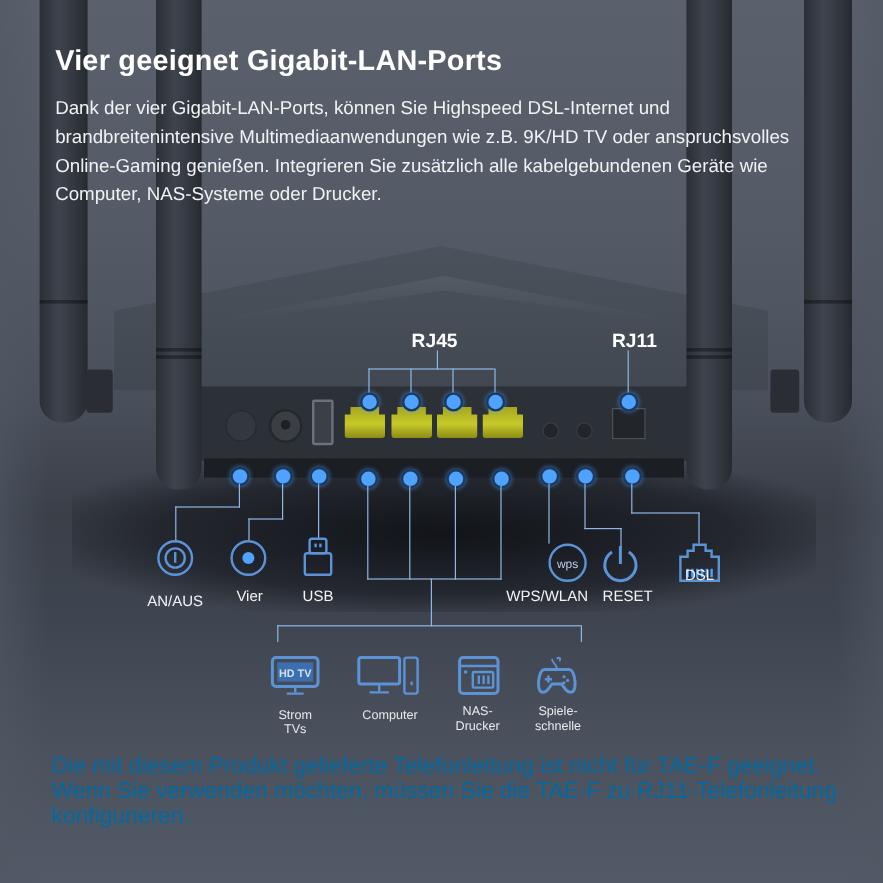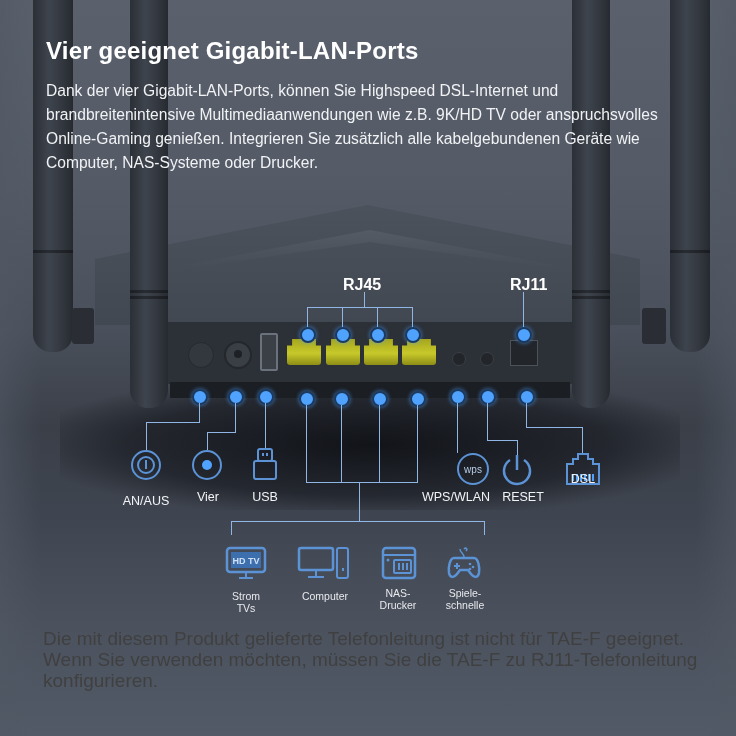--- a/index.html
+++ b/index.html
@@ -52,21 +52,21 @@
   
   .line { position:absolute; background:#8fb6e4; }
   .dot { position:absolute; width:12px; height:12px; border-radius:50%; background:#4fa3ff; border:2px solid #1c3a60; box-shadow:0 0 4px rgba(79,163,255,0.7); }
 
   
   .title { left:46px; top:37px; font-size:24px; font-weight:bold; letter-spacing:0.2px; color:#ffffff; }
   .desc { left:46px; top:79px; width:660px; font-size:15.6px; line-height:24px; color:#f1f2f4; }
   .label-top { font-size:16px; font-weight:bold; color:#fff; }
   .icon-label { font-size:12.5px; color:#f2f3f5; text-align:center; width:90px; }
   .dev-label { font-size:10.5px; color:#e7e9ec; text-align:center; width:80px; line-height:12px; }
-  .footer { left:43px; top:628px; width:670px; font-size:19px; line-height:21px; color:#404040; }
+  .footer { left:43px; top:628px; width:670px; font-size:19px; line-height:21px; color:#0369a1; }
 
   .ico { position:absolute; }
   .ico svg { display:block; }
 </style>
 </head>
 <body>
 
 <div class="layer vign-l"></div>
 <div class="layer vign-r"></div>
 

